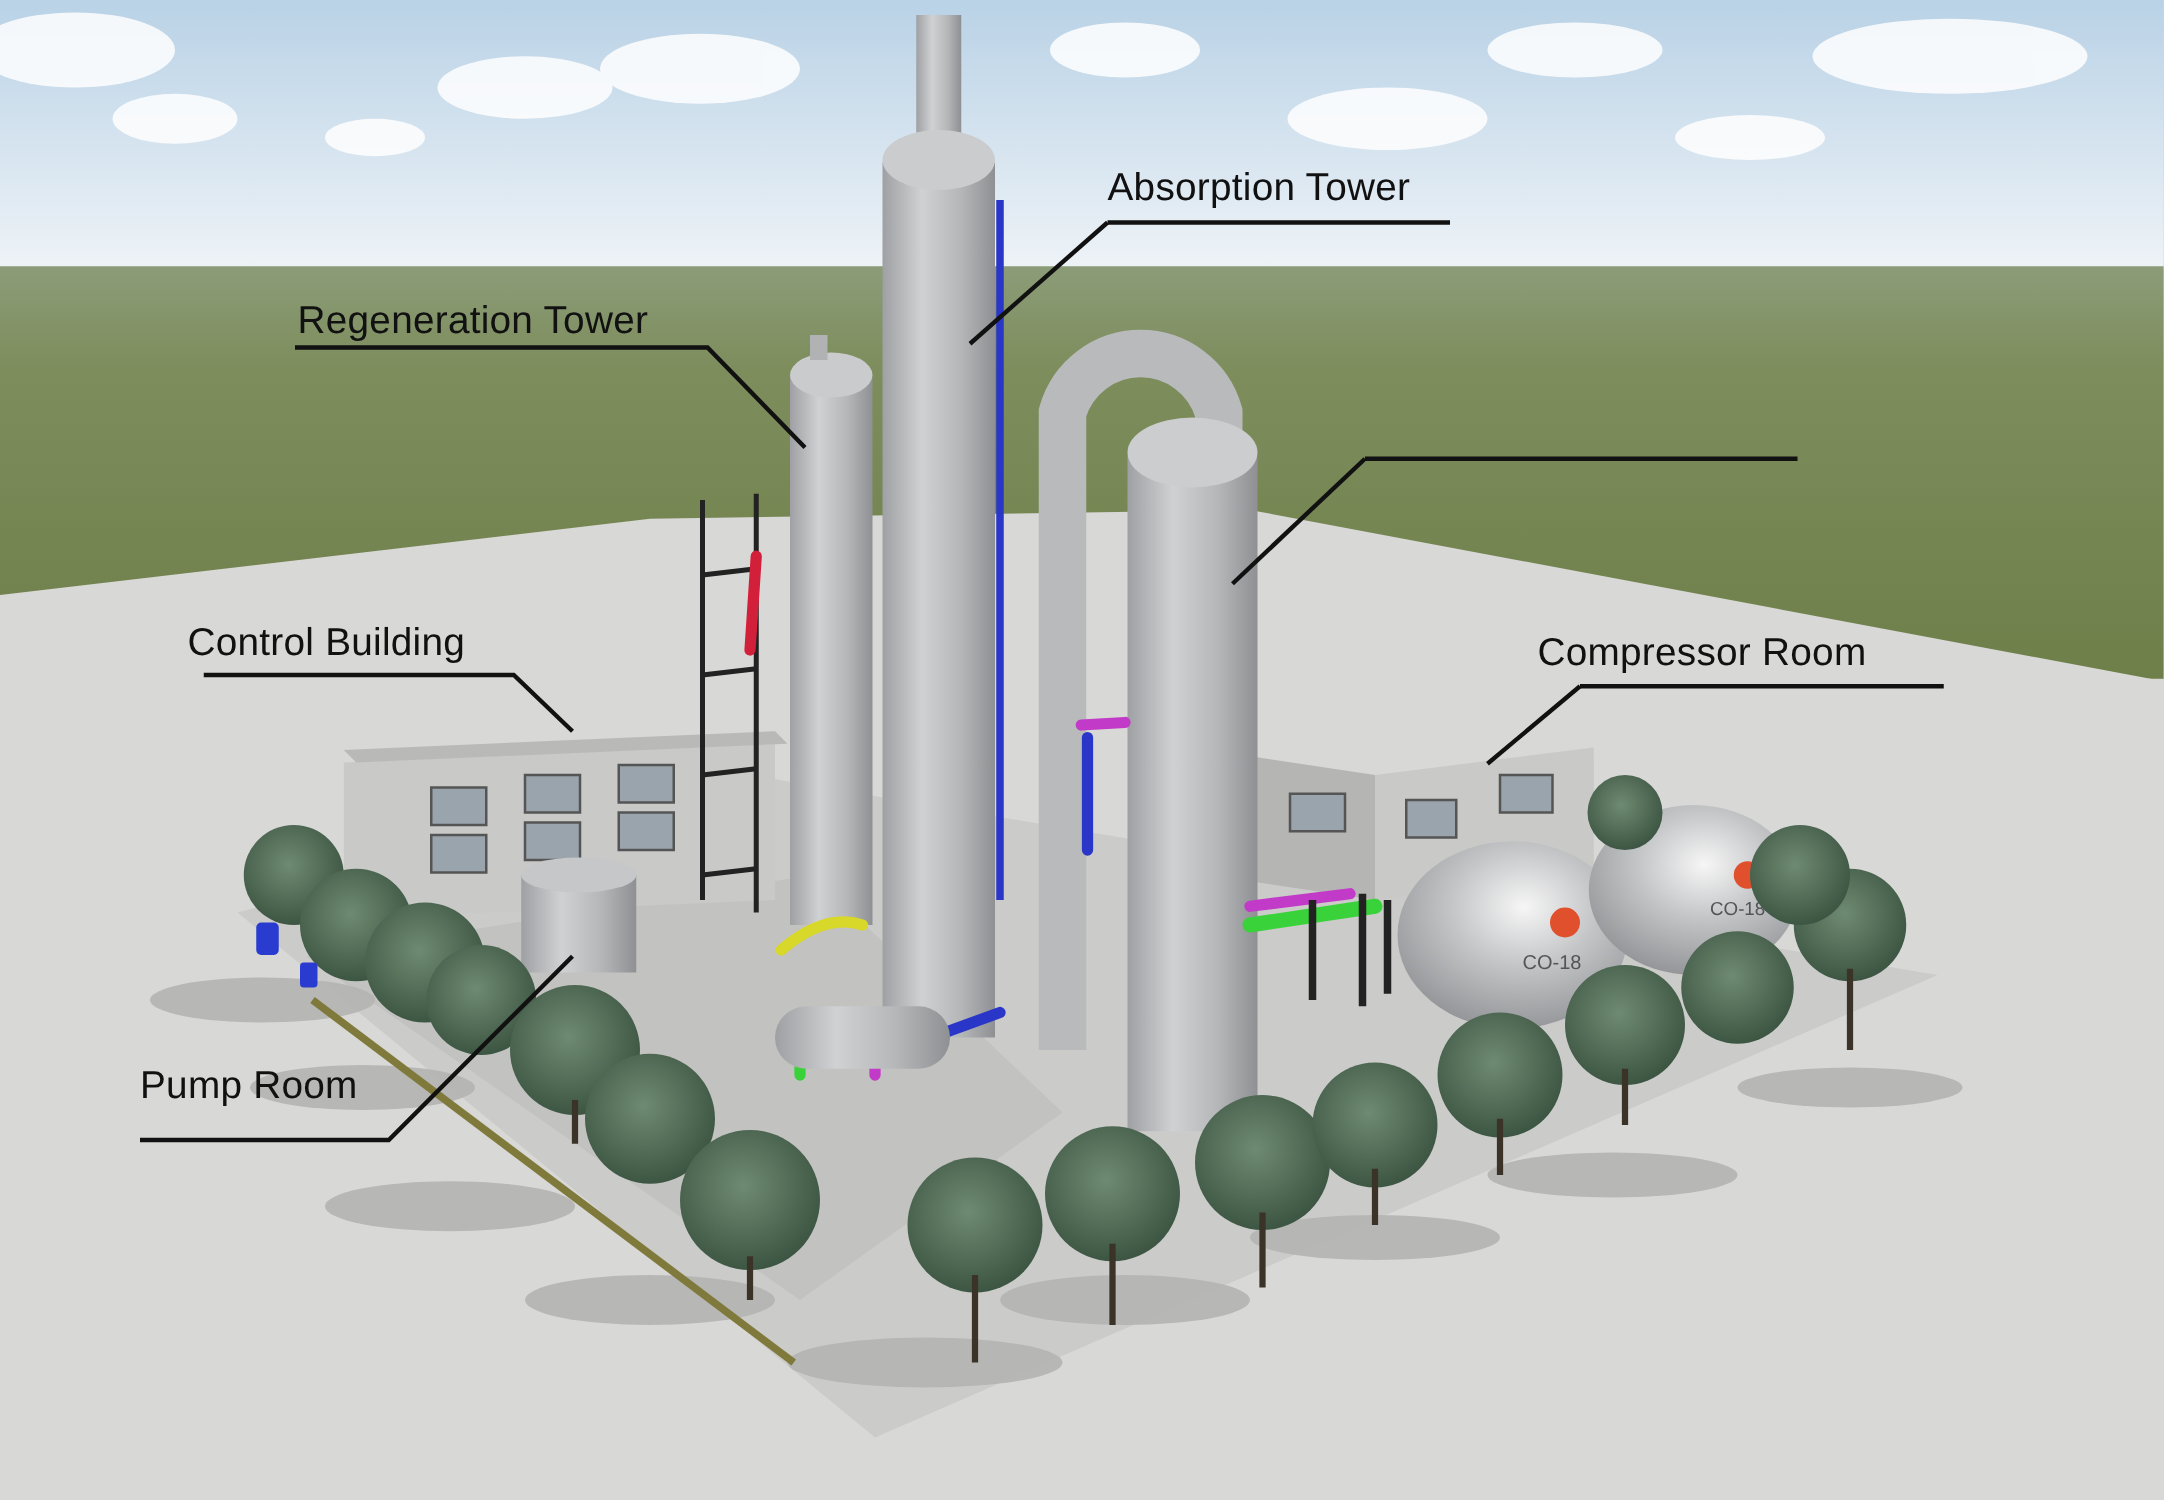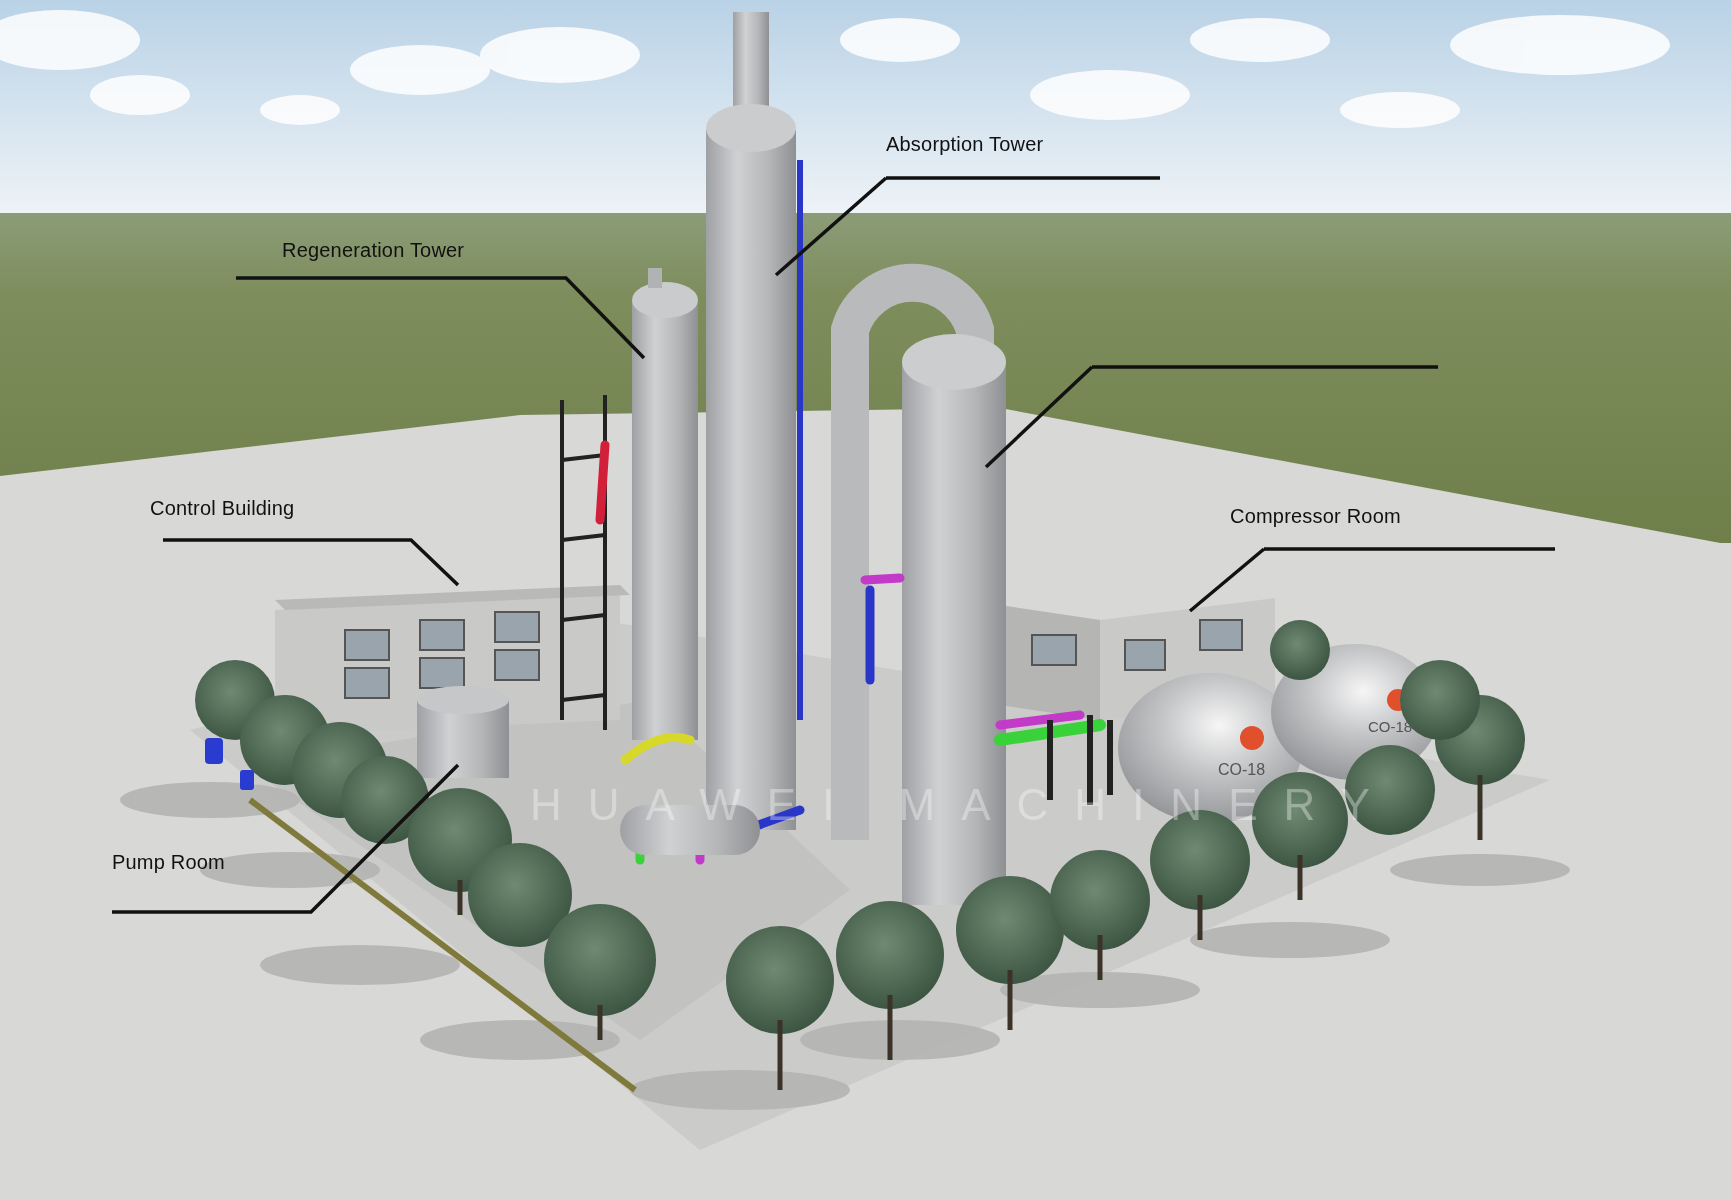--- a/index.html
+++ b/index.html
@@ -1,19 +1,19 @@
 <!DOCTYPE html>
 <html><head>
 <meta charset="utf-8">
 <style>
   html,body{margin:0;padding:0;}
   body{width:1731px;height:1200px;overflow:hidden;background:#d6d6d4;font-family:"Liberation Sans",sans-serif;}
   #stage{position:relative;width:1731px;height:1200px;}
   #scene{position:absolute;left:0;top:0;width:1731px;height:1200px;}
-  .label{position:absolute;font-size:20px;color:#111;white-space:nowrap;line-height:1;letter-spacing:0.2px;}
+  .label{position:absolute;font-size:31px;color:#111;white-space:nowrap;line-height:1;letter-spacing:0.2px;}
   .wm{position:absolute;font-size:44px;color:rgba(255,255,255,0.35);letter-spacing:26px;white-space:nowrap;}
 </style>
 </head>
 <body>
 
 <div id="stage">
   <svg id="scene" viewBox="0 0 1731 1200" xmlns="http://www.w3.org/2000/svg">
     <defs>
       <linearGradient id="sky" x1="0" y1="0" x2="0" y2="1">
         <stop offset="0" stop-color="#b9d2e6"></stop>
@@ -210,20 +210,19 @@
       <polyline points="236,278 566,278 644,358"></polyline>
       <polyline points="1092,367 1438,367"></polyline>
       <line x1="1092" y1="367" x2="986" y2="467"></line>
       <polyline points="163,540 411,540 458,585"></polyline>
       <polyline points="1264,549 1555,549"></polyline>
       <line x1="1264" y1="549" x2="1190" y2="611"></line>
       <polyline points="112,912 311,912 458,765"></polyline>
     </g>
   </svg>
 
-  <div class="wm" style="left:530px;top:780px;">HUAWEI MACHINERY</div>
 
   <div class="label" style="left:886px;top:134px;">Absorption Tower</div>
-  <div class="label" style="left:238px;top:240px;margin-left:44px;">Regeneration Tower</div>
+  <div class="label" style="left:238px;top:240px;">Regeneration Tower</div>
   <div class="label" style="left:150px;top:498px;">Control Building</div>
   <div class="label" style="left:1230px;top:506px;">Compressor Room</div>
   <div class="label" style="left:112px;top:852px;">Pump Room</div>
 </div>
 
 </body></html>

